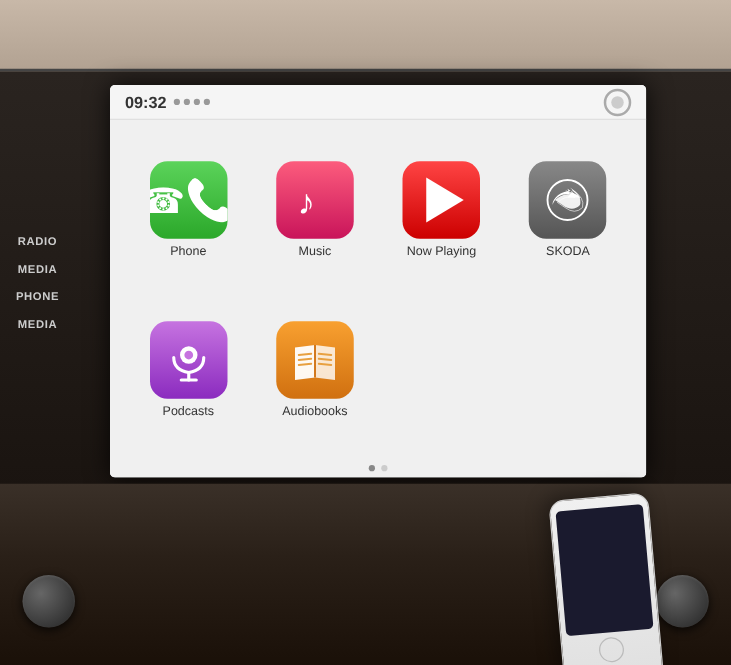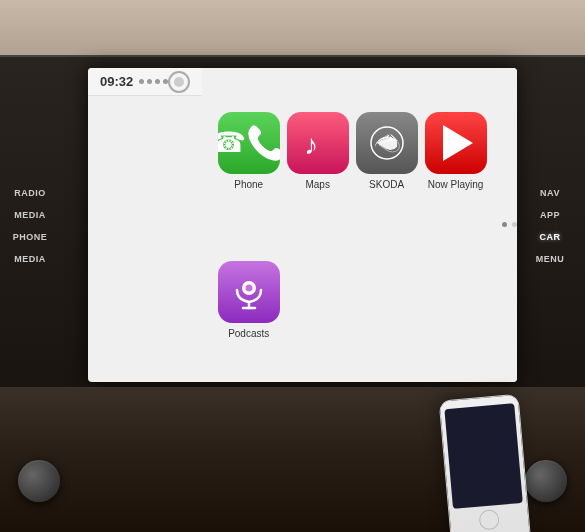--- a/index.html
+++ b/index.html
@@ -107,21 +107,21 @@
       border-radius: 4px;
       overflow: hidden;
       box-shadow: 0 0 20px rgba(0,0,0,0.8), inset 0 0 10px rgba(0,0,0,0.5);
     }
 
     .screen-inner {
       width: 100%;
       height: 100%;
       background: #f0f0f0;
       display: flex;
-      flex-direction: row;
+      flex-direction: column;
     }
 
     
     .status-bar {
       background: #f5f5f5;
       padding: 4px 12px;
       display: flex;
       align-items: center;
       height: 28px;
       border-bottom: 1px solid #e0e0e0;
@@ -378,26 +378,20 @@
 
   <div class="unit-housing"></div>
 
   <div class="left-panel">
     <div class="left-btn">RADIO</div>
     <div class="left-btn">MEDIA</div>
     <div class="left-btn">PHONE</div>
     <div class="left-btn">MEDIA</div>
   </div>
 
-  <div class="right-panel">
-    <div class="right-btn">NAV</div>
-    <div class="right-btn">APP</div>
-    <div class="right-btn active">CAR</div>
-    <div class="right-btn">MENU</div>
-  </div>
 
   <div class="screen">
     <div class="screen-inner">
 
       <div class="status-bar">
         <span class="status-time">09:32</span>
         <div class="status-dots">
           <div class="status-dot"></div>
           <div class="status-dot"></div>
           <div class="status-dot"></div>
@@ -416,61 +410,81 @@
           </div>
           <span class="app-label">Phone</span>
         </div>
 
         <div class="app-item">
           <div class="app-icon icon-music">
             <svg width="38" height="38" viewBox="0 0 38 38">
               <text x="5" y="30" font-size="28" fill="white">♪</text>
             </svg>
           </div>
-          <span class="app-label">Maps</span>
-        </div>
-
-
-
-        <div class="app-item">
-          <div class="app-icon icon-skoda">
-            <svg width="48" height="48" viewBox="0 0 48 48">
-
-              <circle cx="24" cy="24" r="16" fill="none" stroke="white" stroke-width="1.5"></circle>
-
-              <path d="M14 24 Q20 18 28 20 L22 16 L32 20 L26 14 Q36 20 34 28 Q28 34 20 28 Z" fill="white" opacity="0.9"></path>
-              <path d="M16 26 Q22 20 30 22 L24 18 L34 22 L28 16 Q38 22 36 30 Q30 36 22 30 Z" fill="none" stroke="white" stroke-width="0.5"></path>
-
-              <path d="M12 28 C14 22, 20 18, 26 20 L24 15 L34 22 L24 22 L28 17 C20 16, 12 22, 12 28 Z" fill="white"></path>
-            </svg>
-          </div>
-          <span class="app-label">SKODA</span>
-        </div>
+          <span class="app-label">Music</span>
+        </div>
+
+
 
         <div class="app-item">
           <div class="app-icon icon-nowplaying">
             <div class="play-triangle"></div>
           </div>
           <span class="app-label">Now Playing</span>
+        </div>
+
+        <div class="app-item">
+          <div class="app-icon icon-skoda">
+            <svg width="48" height="48" viewBox="0 0 48 48">
+
+              <circle cx="24" cy="24" r="16" fill="none" stroke="white" stroke-width="1.5"></circle>
+
+              <path d="M14 24 Q20 18 28 20 L22 16 L32 20 L26 14 Q36 20 34 28 Q28 34 20 28 Z" fill="white" opacity="0.9"></path>
+              <path d="M16 26 Q22 20 30 22 L24 18 L34 22 L28 16 Q38 22 36 30 Q30 36 22 30 Z" fill="none" stroke="white" stroke-width="0.5"></path>
+
+              <path d="M12 28 C14 22, 20 18, 26 20 L24 15 L34 22 L24 22 L28 17 C20 16, 12 22, 12 28 Z" fill="white"></path>
+            </svg>
+          </div>
+          <span class="app-label">SKODA</span>
         </div>
 
         <div class="app-item">
           <div class="app-icon icon-podcasts">
             <svg width="44" height="44" viewBox="0 0 44 44">
 
               <circle cx="22" cy="18" r="7" fill="white"></circle>
               <circle cx="22" cy="18" r="3.5" fill="#c673e0"></circle>
               <path d="M10 20 Q10 30 22 32 Q34 30 34 20" fill="none" stroke="white" stroke-width="2.5" stroke-linecap="round"></path>
               <line x1="22" y1="32" x2="22" y2="38" stroke="white" stroke-width="2.5" stroke-linecap="round"></line>
               <line x1="16" y1="38" x2="28" y2="38" stroke="white" stroke-width="2.5" stroke-linecap="round"></line>
             </svg>
           </div>
           <span class="app-label">Podcasts</span>
         </div>
 
+        <div class="app-item">
+          <div class="app-icon icon-audiobooks">
+            <svg width="44" height="44" viewBox="0 0 44 44">
+
+              <path d="M6 12 L22 10 L22 36 L6 38 Z" fill="white" opacity="0.95"></path>
+              <path d="M38 12 L22 10 L22 36 L38 38 Z" fill="white" opacity="0.8"></path>
+
+              <line x1="22" y1="10" x2="22" y2="36" stroke="#d07010" stroke-width="1.5"></line>
+
+              <line x1="9" y1="18" x2="19" y2="17" stroke="#e8a040" stroke-width="1.5" stroke-linecap="round"></line>
+              <line x1="9" y1="22" x2="19" y2="21" stroke="#e8a040" stroke-width="1.5" stroke-linecap="round"></line>
+              <line x1="9" y1="26" x2="19" y2="25" stroke="#e8a040" stroke-width="1.5" stroke-linecap="round"></line>
+
+              <line x1="25" y1="17" x2="35" y2="18" stroke="#e8a040" stroke-width="1.5" stroke-linecap="round"></line>
+              <line x1="25" y1="21" x2="35" y2="22" stroke="#e8a040" stroke-width="1.5" stroke-linecap="round"></line>
+              <line x1="25" y1="25" x2="35" y2="26" stroke="#e8a040" stroke-width="1.5" stroke-linecap="round"></line>
+            </svg>
+          </div>
+          <span class="app-label">Audiobooks</span>
+        </div>
       </div>
 
       <div class="pagination">
         <div class="page-dot active"></div>
         <div class="page-dot"></div>
       </div>
     </div>
   </div>
 
   <div class="power-btn">

